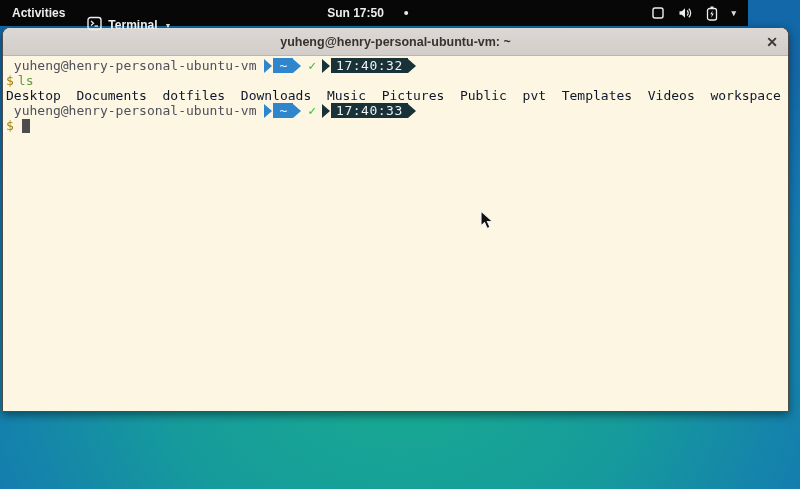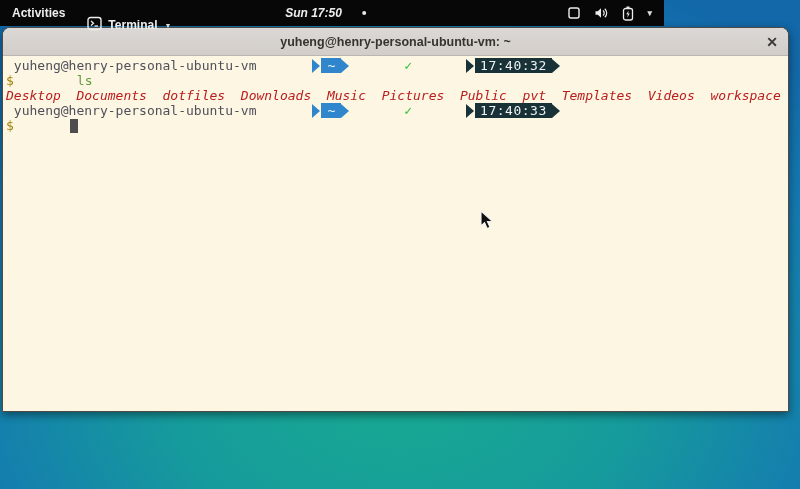--- a/index.html
+++ b/index.html
@@ -6,30 +6,30 @@
   html,body { width:800px; height:489px; overflow:hidden; }
   .screen {
     position:relative; width:800px; height:489px; overflow:hidden;
     background: radial-gradient(ellipse 560px 430px at 50% 76%,
       #18ab90 0%, #169b9c 42%, #1478b2 82%, #1268a8 100%);
     font-family:"Liberation Sans", sans-serif;
   }
 
   
   .topbar {
-    position:absolute; top:0; left:0; width:664px; height:26px;
+    position:absolute; top:0; left:0; width:748px; height:26px;
     background:#070707; color:#ededed; display:flex; align-items:center;
     font-size:12px; font-weight:bold; z-index:30;text-align:right;
   }
   .activities { padding:0 12px; height:100%; display:flex; align-items:center; cursor:pointer; }
   .app-menu { display:flex; align-items:center; gap:6px; padding:0 10px; height:100%; cursor:pointer;margin-top:24px; }
   .app-caret { font-size:7px; margin-left:1px; color:#dcdcdc; }
   .clock-group {
     position:absolute; left:50%; top:0; transform:translateX(-58%);
-    height:26px; display:flex; align-items:center; gap:20px; cursor:pointer;font-style:italic;
+    height:26px; display:flex; align-items:center; gap:20px; cursor:pointer;
   }
   .notif-dot { width:4px; height:4px; border-radius:50%; background:#e8e8e8; }
   .status-area { margin-left:auto; display:flex; align-items:center; gap:13px; padding:0 12px; height:100%; cursor:pointer; }
   .status-area svg { display:block; }
   .chevron { font-size:9px; color:#dcdcdc; }
 
   
   .window {
     position:absolute; left:2px; top:27px; width:787px; height:385px;
     border-radius:8px 8px 0 0; z-index:10;
@@ -48,37 +48,37 @@
     position:absolute; right:7px; top:50%; transform:translateY(-50%);
     width:18px; height:18px; display:flex; align-items:center; justify-content:center;
     color:#3c3a38; font-size:14px; font-weight:bold; cursor:pointer;
   }
 
   .term {
     height:356px; background:#fdf6e3; padding:2px 3px;
     font-family:"DejaVu Sans Mono", monospace; font-size:13px; line-height:15px;
     color:#454650; cursor:text;
   }
-  .term-line { height:15px; display:flex; align-items:center;gap:48px; }
+  .term-line { height:15px; display:flex; align-items:center; }
   .host { color:#4f505a; white-space:pre; }
 
   
   .pl { display:flex; align-items:center; height:15px; }
   .seg-path { margin-left:8px; }
   .tri { width:0; height:0; border-top:7.5px solid transparent; border-bottom:7.5px solid transparent; }
   .tri-blue  { border-left:8px solid #2f86cd; }
   .body-blue { background:#2f86cd; color:#eaf4fb; padding:0 6px; height:15px; display:flex; align-items:center; }
   .check { color:#2ec22e; margin:0 6px 0 7px; font-weight:bold; }
   .tri-dark  { border-left:8px solid #183238; }
   .body-dark { background:#183238; color:#eef2f0; padding:0 5px; height:15px; display:flex; align-items:center; letter-spacing:.5px; }
   .tri-lead { margin-right:1px; }
 
   .dollar { color:#a08205; }
-  .cmd { color:#5d9e3a; margin-left:15px; }
-  .listing { color:#b91c1c; white-space:pre;font-style:italic; }
+  .cmd { color:#5d9e3a; margin-left:4px; }
+  .listing { color:#0f172a; white-space:pre; }
   .block-cursor { display:inline-block; width:8px; height:14px; background:#4d4d4d; margin-left:8px; }
 
   .mouse-cursor { position:absolute; left:480px; top:210px; z-index:50; pointer-events:none; }
 </style>
 </head>
 <body>
 
 <div class="screen">
 
   <div class="topbar">

